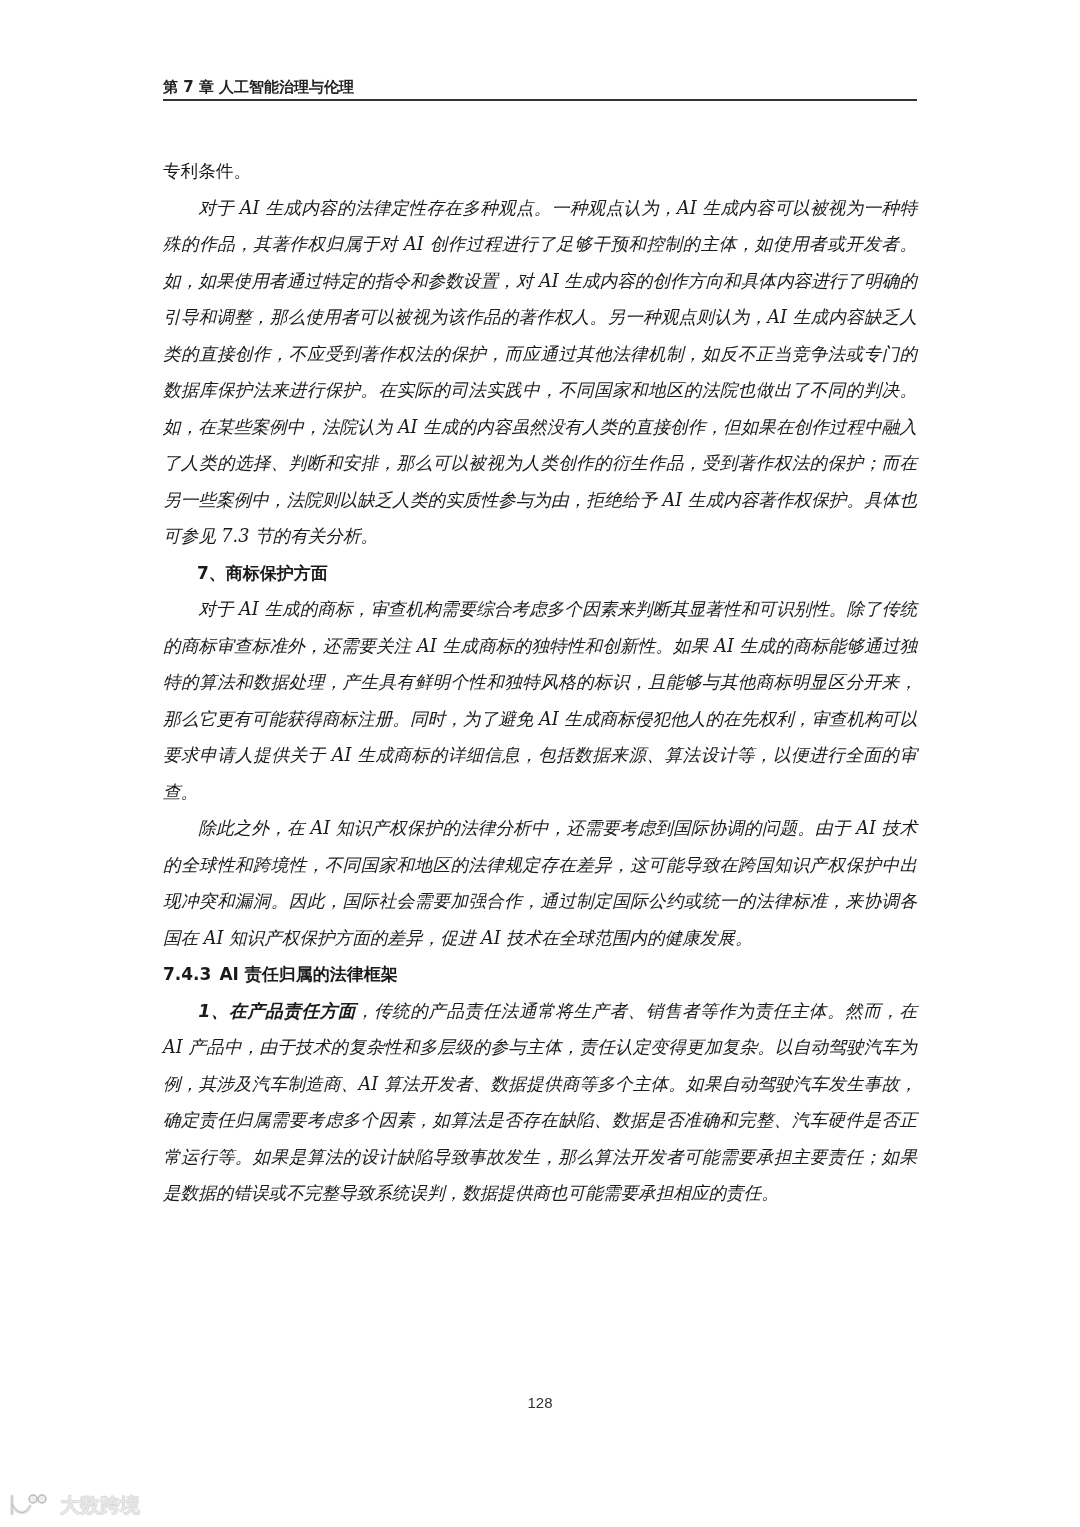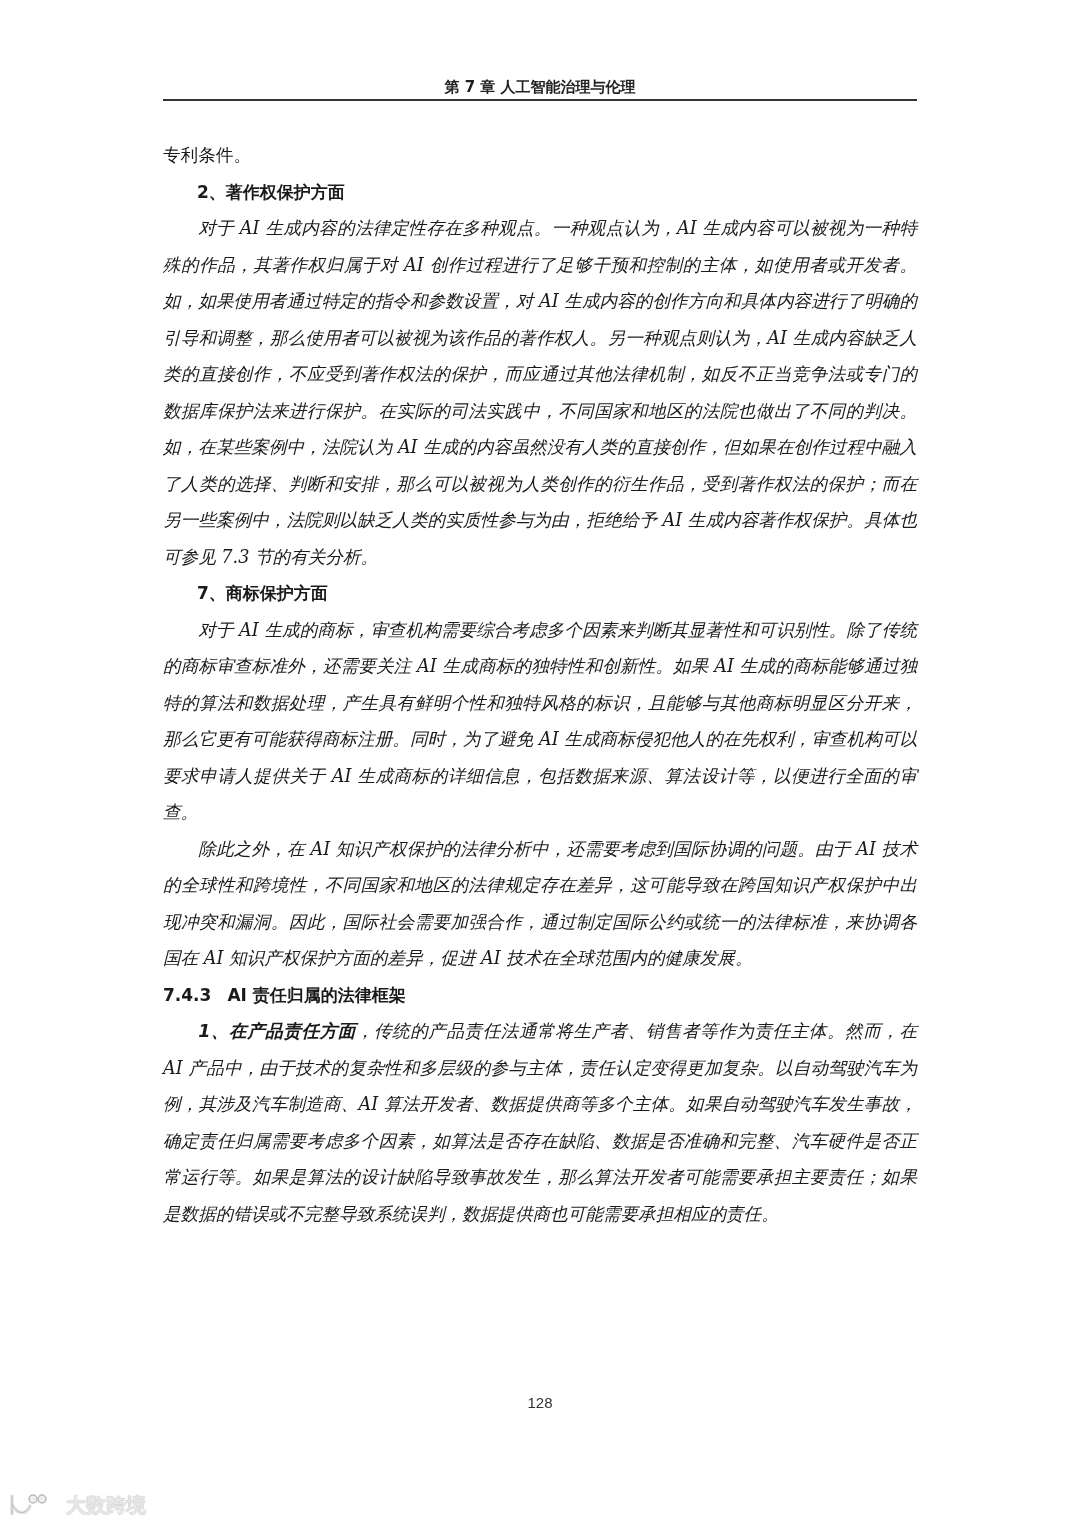--- a/index.html
+++ b/index.html
@@ -2,60 +2,59 @@
 <html><head>
   <meta charset="utf-8">
   <style>
     html, body { margin: 0; padding: 0; background: #ffffff; }
     body {
       width: 1080px; height: 1527px; position: relative; overflow: hidden;
       font-family: "DejaVu Serif", "Liberation Serif", serif; color: #1a1a1a;
     }
     .header {
       position: absolute; left: 163px; top: 76px; width: 754px; height: 24px;
-      text-align: center; font-family: "DejaVu Sans", sans-serif;
+      font-family: "DejaVu Sans", sans-serif;
       font-weight: bold; font-size: 15px; color: #222; line-height: 22px;
     }
     .rule {
       position: absolute; left: 163px; top: 99px; width: 754px; height: 0;
       border-top: 2px solid #333;
     }
     .content {
-      position: absolute; left: 163px; top: 137px; width: 754px;
+      position: absolute; left: 163px; top: 153px; width: 754px;
       font-size: 17.6px; line-height: 36.5px; text-align: justify;
     }
     .content p { margin: 0; }
     .indent { text-indent: 2em; font-style: italic; }
     .h-item { font-weight: bold; text-indent: 2em; font-family: "DejaVu Sans", sans-serif; font-size: 17px; }
     .h-section { font-weight: bold; font-family: "DejaVu Sans", sans-serif; font-size: 17px; }
-    .h-section .num { margin-right: 16px; }
+    .h-section .num { margin-right: 8px; }
     .lead { font-weight: bold; font-family: "DejaVu Sans", sans-serif; margin-top: 12px; }
     .page-number {
       position: absolute; left: 0; width: 1080px; top: 1394px; text-align: center;
       font-family: "Liberation Sans", sans-serif; font-size: 15px; color: #333;
     }
     .watermark {
       position: absolute; left: 8px; top: 1490px; height: 30px;
-      display: flex; align-items: center; gap: 16px;
+      display: flex; align-items: center; gap: 10px;
       font-family: "DejaVu Sans", sans-serif; font-size: 20px; font-weight: bold;
       color: #e8e8e8; text-shadow: 0 0 1px #bdbdbd, 0 0 1px #bdbdbd;
     }
     .watermark .logo { width: 42px; height: 26px; }
   </style>
 </head>
 <body>
 
 <div class="header">
   <span>第 7 章  人工智能治理与伦理</span>
 </div>
 <div class="rule"></div>
 
 <div class="content">
   <p>专利条件。</p>
-  <p class="h-item">2、著作权保护方面</p>
   <p class="indent">对于 AI 生成内容的法律定性存在多种观点。一种观点认为，AI 生成内容可以被视为一种特殊的作品，其著作权归属于对 AI 创作过程进行了足够干预和控制的主体，如使用者或开发者。如，如果使用者通过特定的指令和参数设置，对 AI 生成内容的创作方向和具体内容进行了明确的引导和调整，那么使用者可以被视为该作品的著作权人。另一种观点则认为，AI 生成内容缺乏人类的直接创作，不应受到著作权法的保护，而应通过其他法律机制，如反不正当竞争法或专门的数据库保护法来进行保护。在实际的司法实践中，不同国家和地区的法院也做出了不同的判决。如，在某些案例中，法院认为 AI 生成的内容虽然没有人类的直接创作，但如果在创作过程中融入了人类的选择、判断和安排，那么可以被视为人类创作的衍生作品，受到著作权法的保护；而在另一些案例中，法院则以缺乏人类的实质性参与为由，拒绝给予 AI 生成内容著作权保护。具体也可参见 7.3 节的有关分析。</p>
   <p class="h-item">7、商标保护方面</p>
   <p class="indent">对于 AI 生成的商标，审查机构需要综合考虑多个因素来判断其显著性和可识别性。除了传统的商标审查标准外，还需要关注 AI 生成商标的独特性和创新性。如果 AI 生成的商标能够通过独特的算法和数据处理，产生具有鲜明个性和独特风格的标识，且能够与其他商标明显区分开来，那么它更有可能获得商标注册。同时，为了避免 AI 生成商标侵犯他人的在先权利，审查机构可以要求申请人提供关于 AI 生成商标的详细信息，包括数据来源、算法设计等，以便进行全面的审查。</p>
   <p class="indent">除此之外，在 AI 知识产权保护的法律分析中，还需要考虑到国际协调的问题。由于 AI 技术的全球性和跨境性，不同国家和地区的法律规定存在差异，这可能导致在跨国知识产权保护中出现冲突和漏洞。因此，国际社会需要加强合作，通过制定国际公约或统一的法律标准，来协调各国在 AI 知识产权保护方面的差异，促进 AI 技术在全球范围内的健康发展。</p>
   <p class="h-section">
     <span class="num">7.4.3</span><span>AI 责任归属的法律框架</span>
   </p>
   <p class="indent"><span class="lead">1、在产品责任方面</span><span>，传统的产品责任法通常将生产者、销售者等作为责任主体。然而，在 AI 产品中，由于技术的复杂性和多层级的参与主体，责任认定变得更加复杂。以自动驾驶汽车为例，其涉及汽车制造商、AI 算法开发者、数据提供商等多个主体。如果自动驾驶汽车发生事故，确定责任归属需要考虑多个因素，如算法是否存在缺陷、数据是否准确和完整、汽车硬件是否正常运行等。如果是算法的设计缺陷导致事故发生，那么算法开发者可能需要承担主要责任；如果是数据的错误或不完整导致系统误判，数据提供商也可能需要承担相应的责任。</span></p>
 </div>
 

